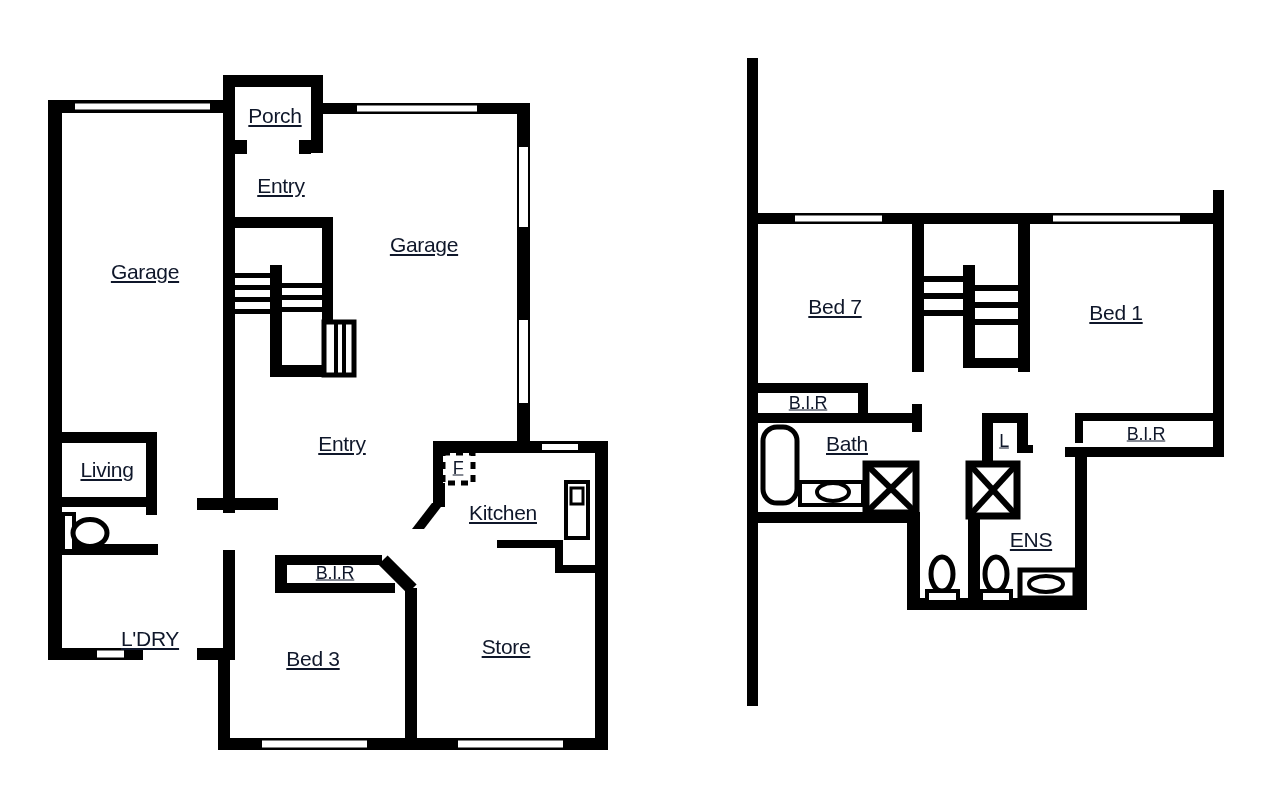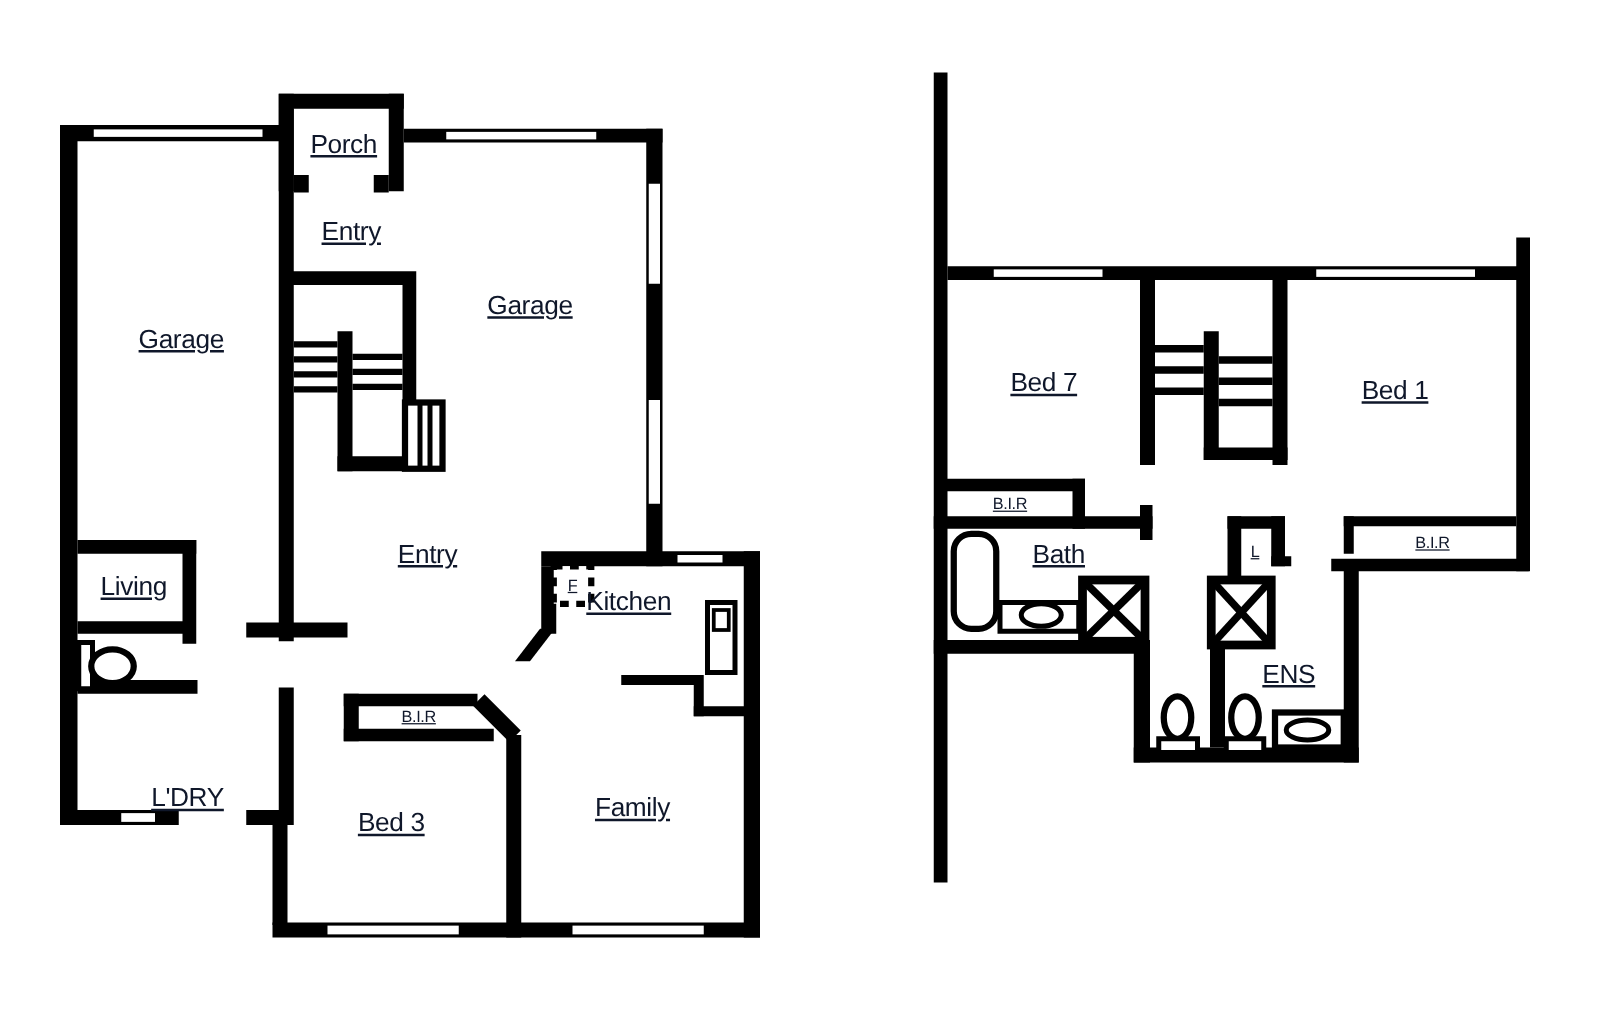--- a/index.html
+++ b/index.html
@@ -1,21 +1,21 @@
 <!DOCTYPE html>
 <html><head>
 <meta charset="utf-8">
 <style>
   html,body{margin:0;padding:0;background:#ffffff;}
   .canvas{position:relative;width:1280px;height:808px;background:#ffffff;overflow:hidden;
           font-family:"Liberation Sans", sans-serif;}
   .plan-svg{position:absolute;left:0;top:0;}
   .lbl{position:absolute;transform:translate(-50%,-50%);color:#0f172a;font-size:21px;
        letter-spacing:-0.3px;white-space:nowrap;text-decoration:underline;}
-  .lbl.sm{font-size:13px;}
+  .lbl.sm{font-size:18px;}
   svg .wall{fill:#000000;}
   svg .win{fill:#ffffff;}
   svg .fix{fill:#ffffff;stroke:#000000;}
 </style>
 </head>
 <body>
 
 <div class="canvas">
 
 <svg class="plan-svg" width="1280" height="808" viewBox="0 0 1280 808">
@@ -185,22 +185,22 @@
 <div class="lbl" style="left:275px;top:116px">Porch</div>
 <div class="lbl" style="left:281px;top:186px">Entry</div>
 <div class="lbl" style="left:424px;top:245px">Garage</div>
 <div class="lbl" style="left:145px;top:272px">Garage</div>
 <div class="lbl" style="left:342px;top:444px">Entry</div>
 <div class="lbl" style="left:107px;top:470px">Living</div>
 <div class="lbl" style="left:150px;top:639px">L'DRY</div>
 <div class="lbl" style="left:313px;top:659px">Bed 3</div>
 <div class="lbl sm" style="left:335px;top:573px">B.I.R</div>
 <div class="lbl sm" style="left:458px;top:468px">F</div>
-<div class="lbl" style="left:503px;top:482px">Kitchen</div>
-<div class="lbl" style="left:506px;top:647px">Family</div>
+<div class="lbl" style="left:503px;top:513px">Kitchen</div>
+<div class="lbl" style="left:506px;top:647px">Store</div>
 
 <div class="lbl" style="left:835px;top:307px">Bed 7</div>
 <div class="lbl" style="left:1116px;top:313px">Bed 1</div>
 <div class="lbl sm" style="left:808px;top:403px">B.I.R</div>
 <div class="lbl" style="left:847px;top:444px">Bath</div>
 <div class="lbl sm" style="left:1004px;top:441px">L</div>
 <div class="lbl sm" style="left:1146px;top:434px">B.I.R</div>
 <div class="lbl" style="left:1031px;top:540px">ENS</div>
 
 </div>

